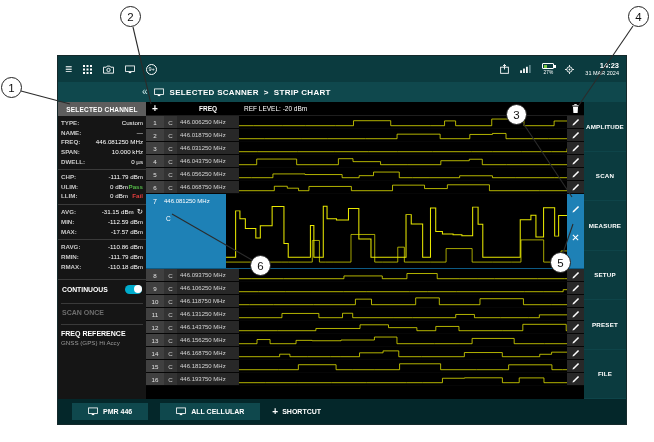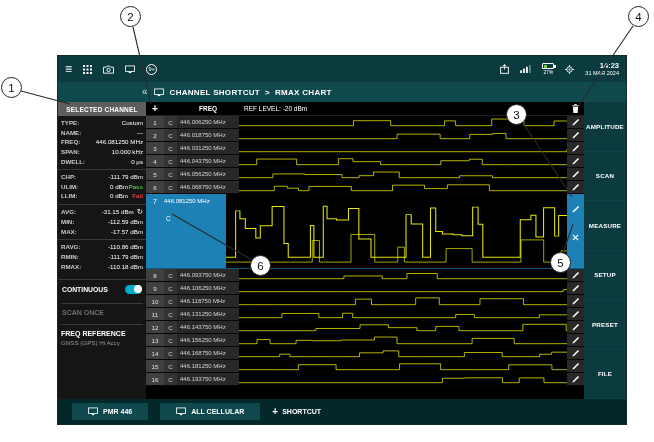--- a/index.html
+++ b/index.html
@@ -164,23 +164,23 @@
 
   <div class="crumbbar">
     <span class="collapse">«</span>
     <span class="tb-icon">
       <svg viewBox="0 0 12 10" width="10" height="9">
           <rect x="0.7" y="0.7" width="10.6" height="6.6" fill="none" stroke="#fff"></rect>
           <rect x="4.5" y="8" width="3" height="1.3" fill="#fff"></rect>
         </svg>
     </span>
     <div class="crumb-text">
-      <span>CHANNEL SHORTCUT</span>
+      <span>SELECTED SCANNER</span>
       <span>&gt;</span>
-      <span>RMAX CHART</span>
+      <span>STRIP CHART</span>
     </div>
   </div>
 
   <div class="main">
 
     <div class="panel">
       <div class="panel-title">SELECTED CHANNEL</div>
       <div class="pgroup" id="grp-info">
           <div class="prow">
             <span class="lab">TYPE:</span>

